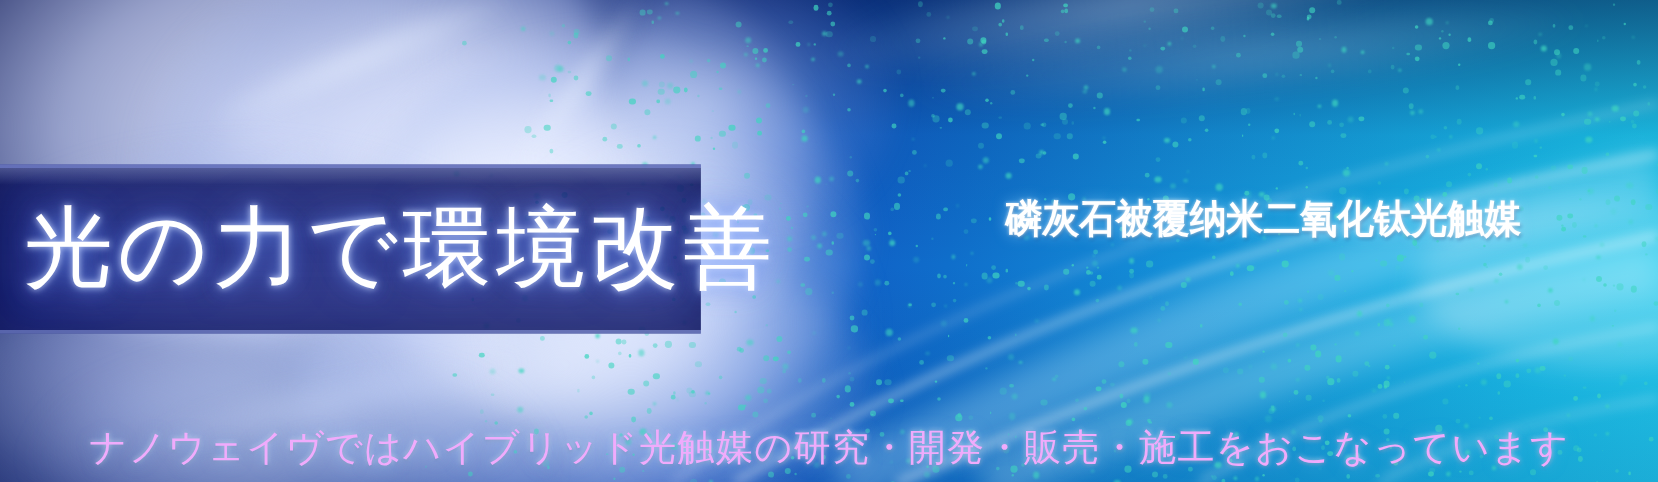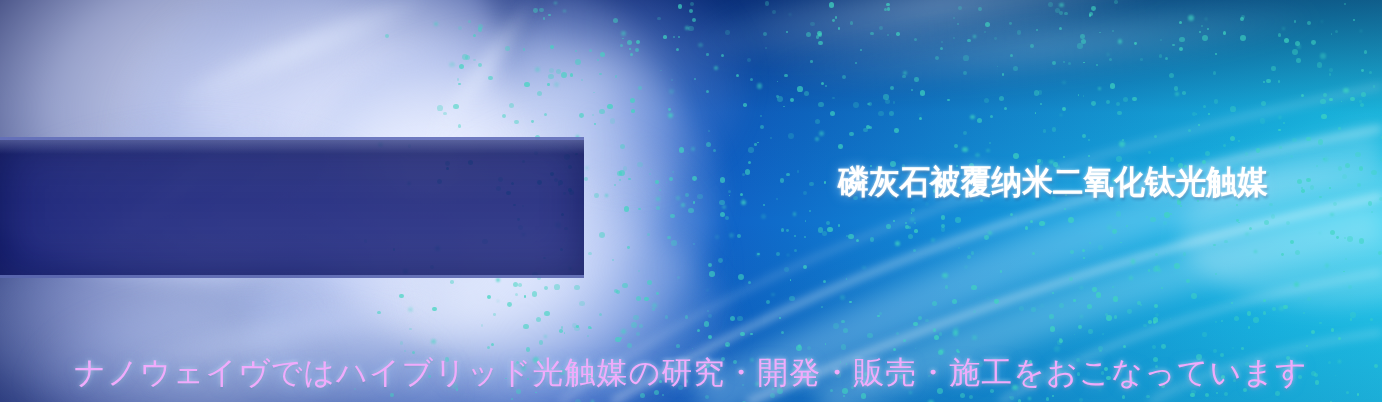--- a/index.html
+++ b/index.html
@@ -1211,18 +1211,19 @@
       <div class="sp" style="left: 893.4px; top: 347.7px; width: 3.1px; height: 3.1px; background: rgb(63, 214, 192); opacity: 0.71; filter: blur(0.48px);"></div>
       <div class="sp" style="left: 1380.7px; top: 136.4px; width: 2.5px; height: 2.5px; background: rgb(63, 214, 192); opacity: 0.45; filter: blur(0.28px);"></div>
       <div class="sp" style="left: 705.1px; top: 395.2px; width: 4.2px; height: 4.2px; background: rgb(63, 214, 192); opacity: 0.31; filter: blur(0.27px);"></div>
       <div class="sp" style="left: 1064.2px; top: 207.5px; width: 2.3px; height: 2.3px; background: rgb(63, 214, 192); opacity: 0.53; filter: blur(0.63px);"></div>
     </div>
 
   <div class="band">
     <div class="band-sheen"></div>
   </div>
 
+  <div class="headline">光の力で環境改善</div>
 
   <div class="cn-line2">磷灰石被覆纳米二氧化钛光触媒</div>
 
   <div class="tagline">ナノウェイヴではハイブリッド光触媒の研究・開発・販売・施工をおこなっています</div>
 
 </div>
 
 </body></html>

